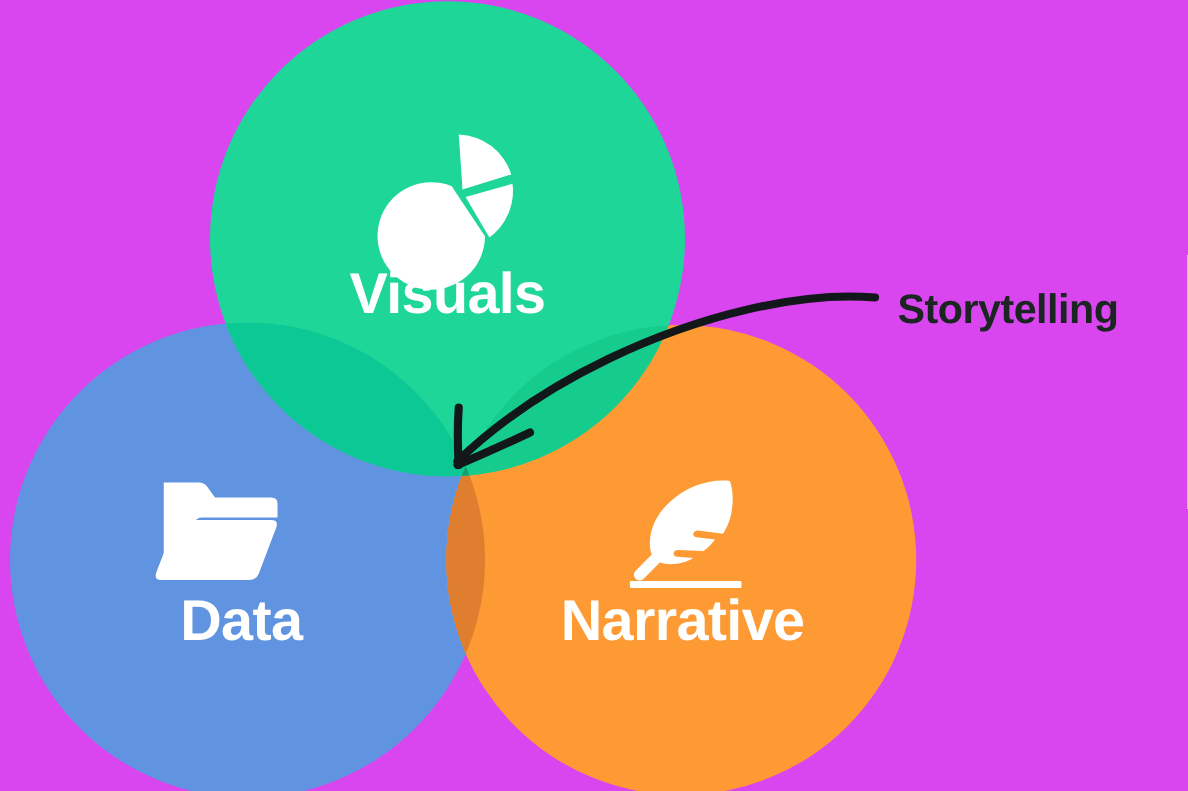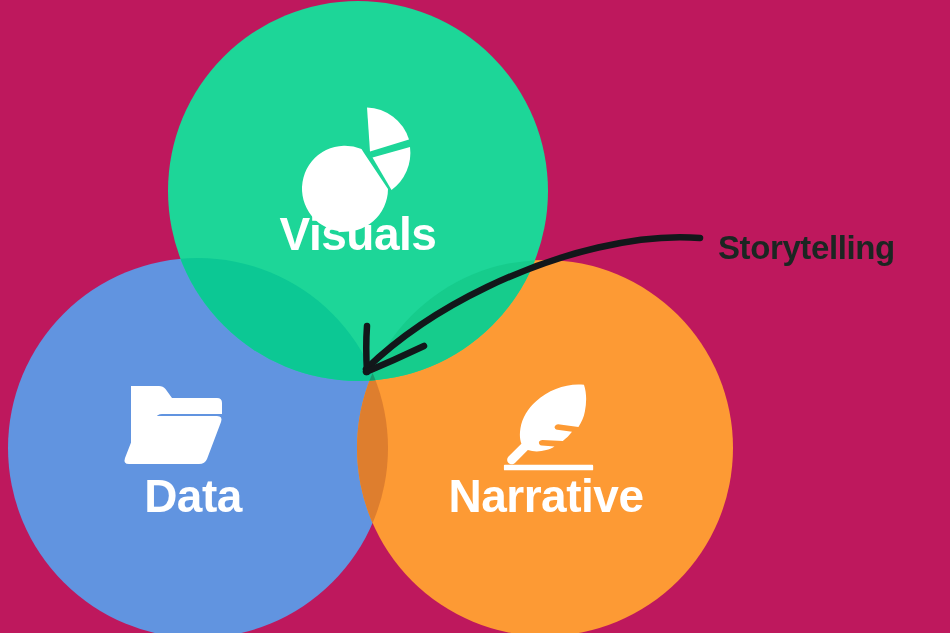--- a/index.html
+++ b/index.html
@@ -7,21 +7,21 @@
     padding: 0;
     background: #ffffff;
   }
   body {
     font-family: "Liberation Sans", sans-serif;
   }
   #stage {
     position: relative;
     width: 950px;
     height: 633px;
-    background: #be185d;
+    background: #d946ef;
     overflow: hidden;
   }
   #venn-svg {
     position: absolute;
     left: 0;
     top: 0;
     width: 950px;
     height: 633px;
     display: block;
   }

